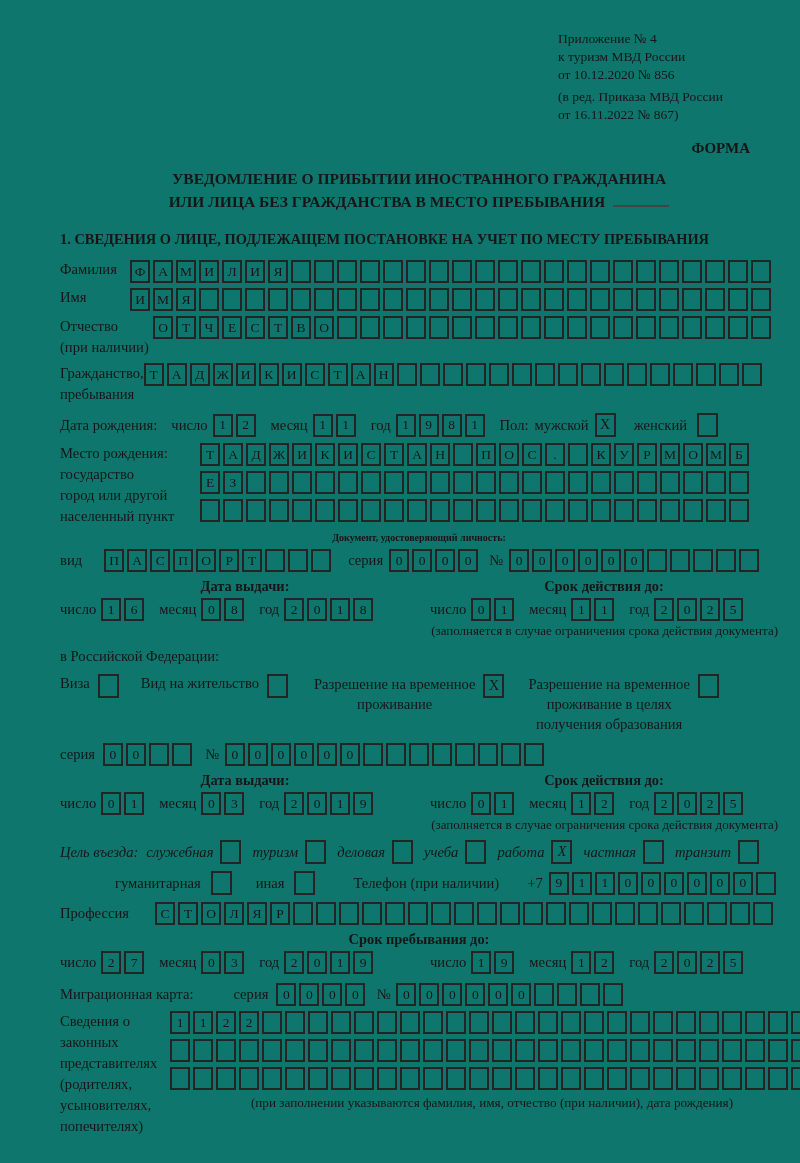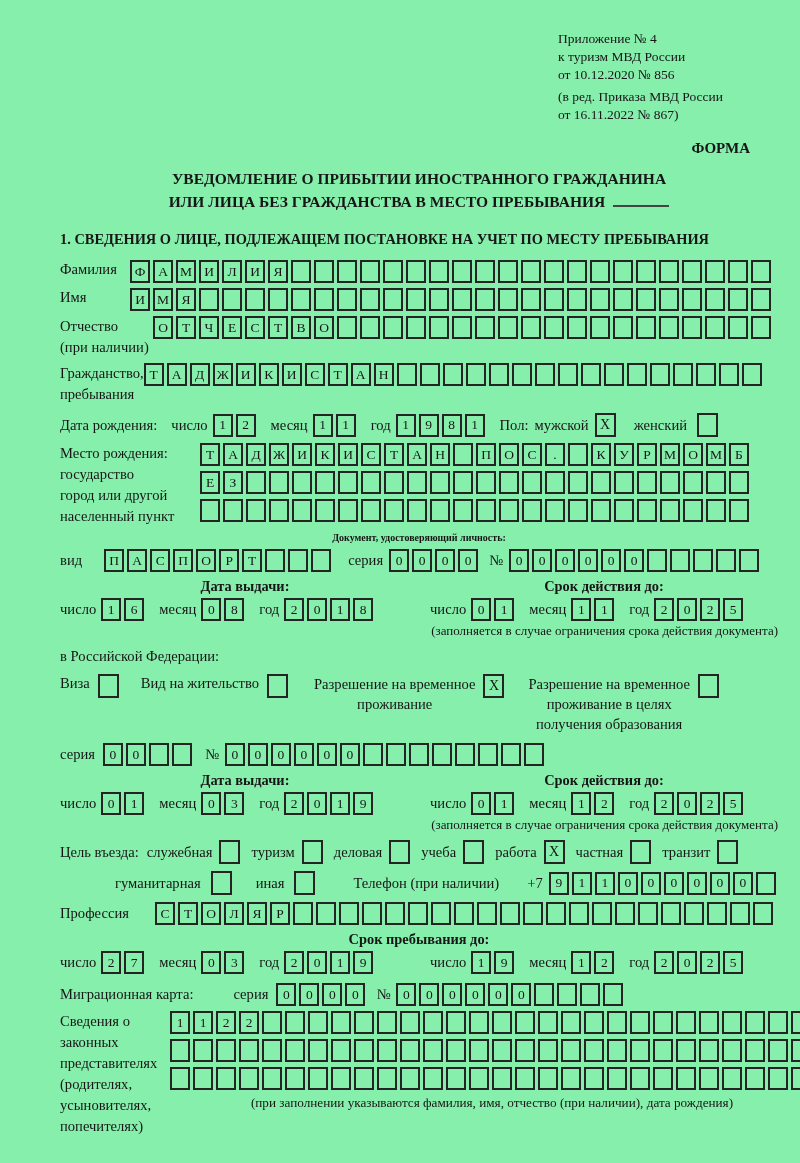--- a/index.html
+++ b/index.html
@@ -1,18 +1,18 @@
 <!DOCTYPE html>
 <html><head>
 <meta charset="utf-8">
 <style>
   html,body{margin:0;padding:0;background:#ffffff;}
   .page{
     width:800px;height:1163px;box-sizing:border-box;
-    padding:30px 22px 0 60px;background:#86efac;color:#161616;
+    padding:30px 22px 0 60px;background:#0f766e;color:#161616;
     font-family:"Liberation Serif","DejaVu Serif",serif;
     position:relative;overflow:hidden;
   }
   
   .hdr{margin-left:auto;width:220px;font-size:13.5px;line-height:18px;}
   .hdr .gap{height:4px;}
   .forma{text-align:right;padding-right:28px;font-weight:bold;font-size:15px;margin-top:16px;}
   .title{text-align:center;font-weight:bold;font-size:15.5px;line-height:23px;margin-top:10px;}
   .blank{display:inline-block;width:56px;height:13px;border-bottom:2.5px solid #444;margin-left:8px;}
   .sec{font-weight:bold;font-size:14.4px;margin-top:18px;margin-bottom:12px;}
@@ -534,21 +534,21 @@
             <span class="cb">2</span>
             <span class="cb">0</span>
             <span class="cb">2</span>
             <span class="cb">5</span>
           </span>
         </span>
     </span>
   </div>
   <div class="note">(заполняется в случае ограничения срока действия документа)</div>
 
-  <div class="row" style="align-items:center;">
+  <div class="row" style="align-items:center;font-style:italic;">
     <span class="lbl">Цель въезда:</span>
     <span class="opt" style="margin-left:8px;">
         <span class="lbl">служебная</span>
         <span class="ckb"></span>
       </span>
     <span class="opt">
         <span class="lbl">туризм</span>
         <span class="ckb"></span>
       </span>
     <span class="opt">

